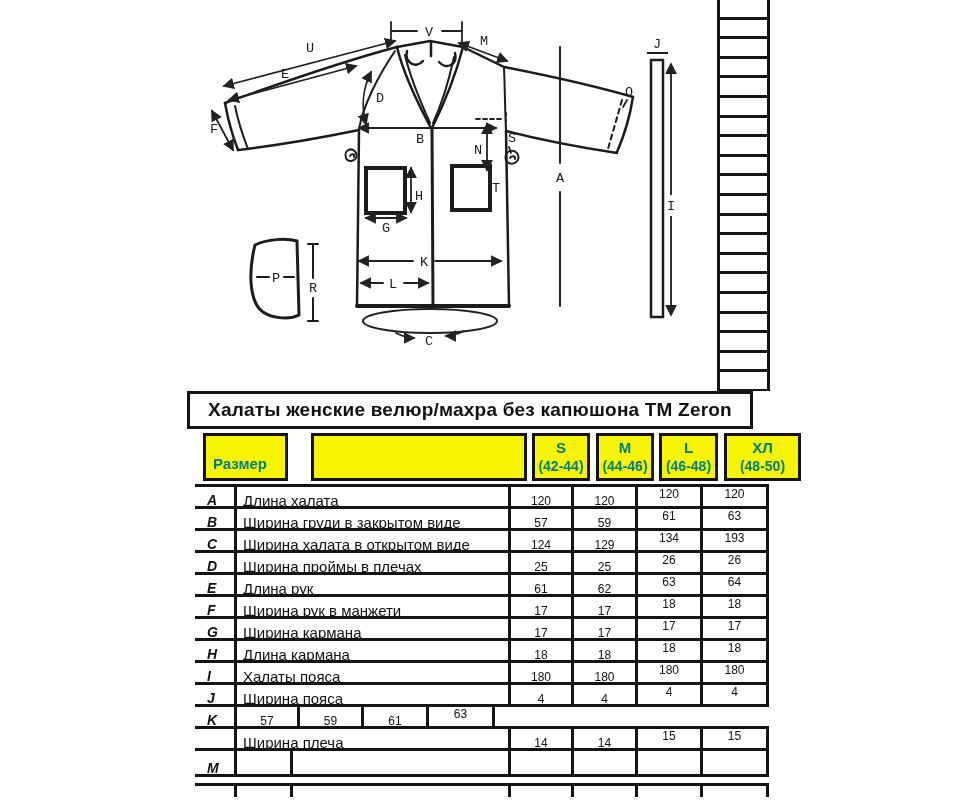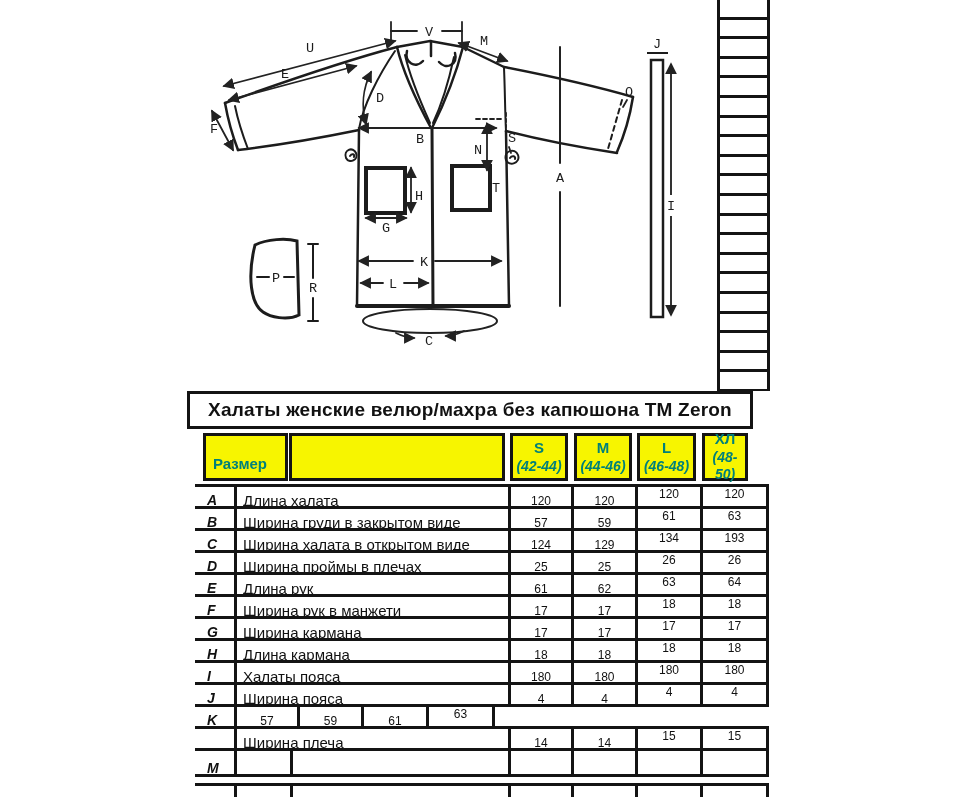--- a/index.html
+++ b/index.html
@@ -13,29 +13,29 @@
   .diagram{position:absolute;left:200px;top:0;width:520px;height:392px;}
   svg text{font-family:"Liberation Mono","DejaVu Sans Mono",monospace;font-size:13.5px;fill:#1c1c1c;}
   
   .titlebox{position:absolute;left:187px;top:391px;width:566px;height:38px;box-sizing:border-box;
             border:3px solid #141414;display:flex;align-items:center;justify-content:center;}
   .titlebox span{font-size:19px;font-weight:bold;letter-spacing:.2px;}
   
   .thead{position:absolute;left:203px;top:433px;height:48px;display:flex;}
   .hcell{box-sizing:border-box;height:48px;border:3px solid #141414;background:#F7F500;color:#00807A;
          font-weight:bold;}
-  .hcell.razmer{width:85px;margin-right:1px;display:flex;align-items:flex-end;padding:16px 0 6px 7px;font-size:15px;}
+  .hcell.razmer{width:85px;margin-right:23px;display:flex;align-items:flex-end;padding:16px 0 6px 7px;font-size:15px;}
   .hcell.empty{width:216px;margin-right:5px;}
   .hcell.size{display:flex;flex-direction:column;align-items:center;justify-content:center;
               font-size:15px;line-height:1.25;text-align:center;}
-  .hcell.size .rng{font-size:14px;font-style:italic;}
+  .hcell.size .rng{font-size:14px;}
   .hcell.s0{width:58px;margin-right:6px;}
   .hcell.s1{width:58px;margin-right:5px;}
   .hcell.s2{width:59px;margin-right:6px;}
-  .hcell.s3{width:46px;}
+  .hcell.s3{width:77px;}
   
   .tbody{position:absolute;left:195px;top:484px;width:574px;border-top:3px solid #141414;}
   .trow{display:flex;width:574px;height:22px;box-sizing:border-box;border-bottom:3px solid #141414;}
   .trow.mrow{height:26px;}
   .c{box-sizing:border-box;border-right:3px solid #141414;display:flex;align-items:flex-end;overflow:hidden;}
   .c.letter{width:42px;padding-left:12px;font-style:italic;font-weight:bold;font-size:14px;}
   .c.letter span{line-height:1;transform:translateY(1px);}
   .c.desc{width:274px;padding-left:6px;font-size:15px;white-space:nowrap;text-decoration:underline;}
   .c.desc span{line-height:1;transform:translateY(2px);}
   .c.val{justify-content:center;font-size:12px;}

